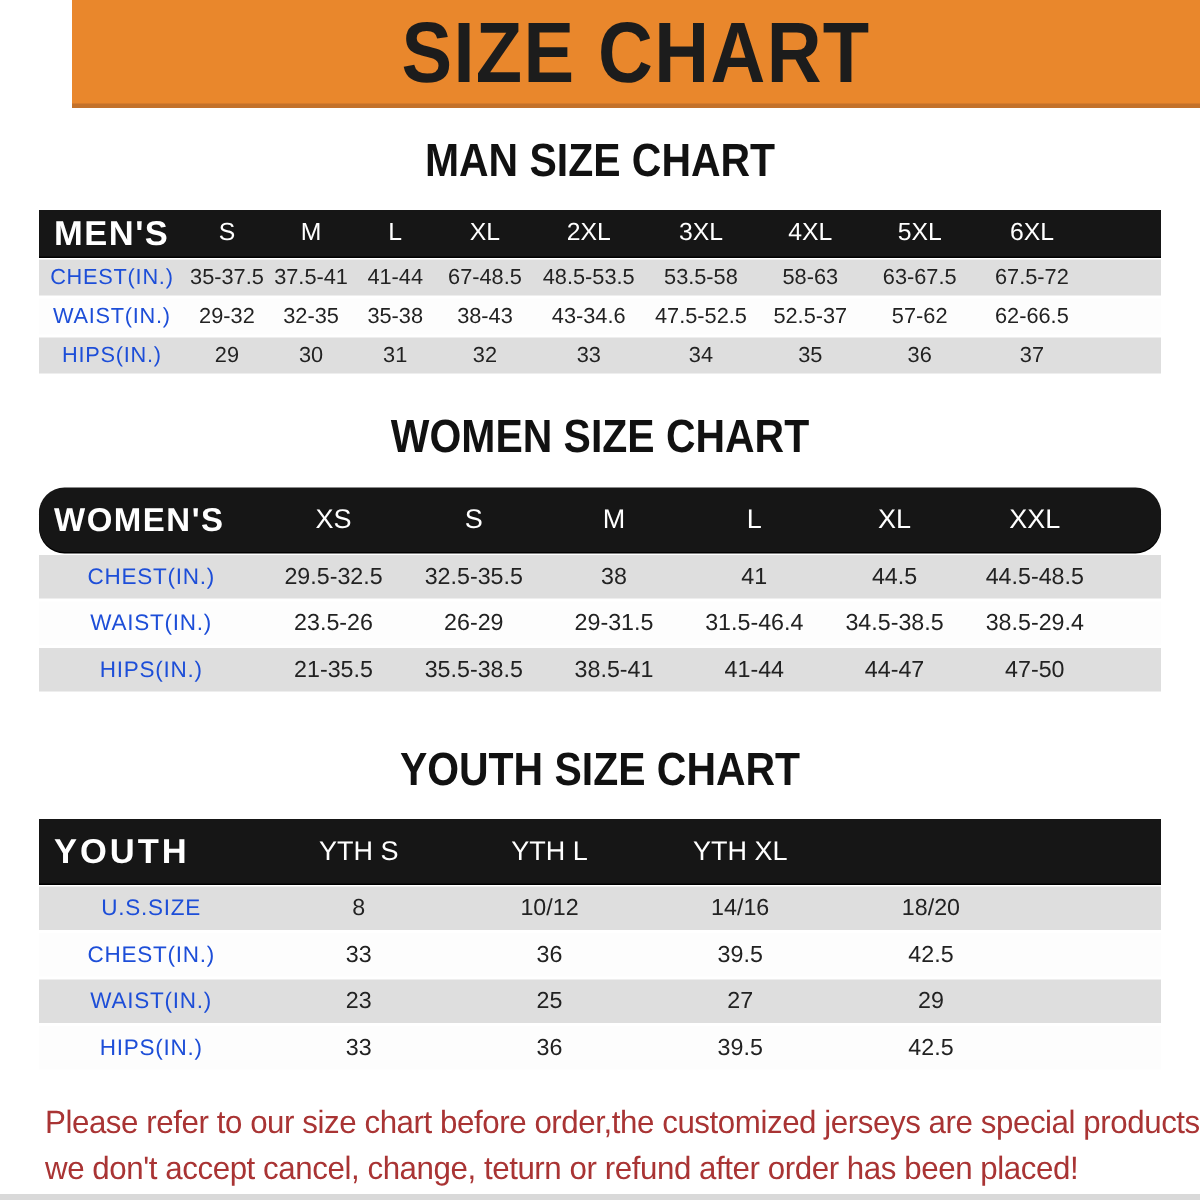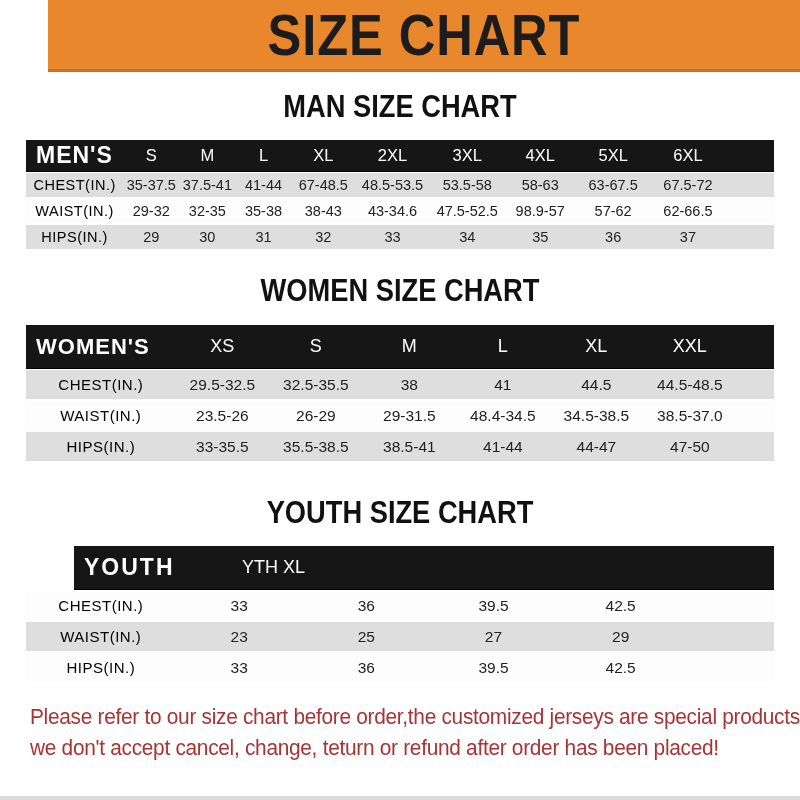--- a/index.html
+++ b/index.html
@@ -55,39 +55,39 @@
     box-shadow:0 1px 0 #000;
   }
   .even { background:#DEDEDE; }
   .odd  { background:#FDFDFD; }
   .cell { text-align:center; white-space:nowrap; }
   .corner {
     text-align:left;
     padding-left:10px;
     font-weight:700;
   }
-  .rlabel { font-size:15px; color:#000000; letter-spacing:0.5px; }
+  .rlabel { font-size:15px; color:#1d4ed8; letter-spacing:0.5px; }
   .val    { font-size:15.5px; color:#222; }
   
   .men .trow   { grid-template-columns:13% 7.5% 7.5% 7.5% 8.5% 10% 10% 9.5% 10% 10%; }
   .men .thead  { height:31px; }
   .men .thead .corner { font-size:23px; letter-spacing:1px; }
   .men .thead .col    { font-size:16.5px; }
   .men .even, .men .odd { height:24px; }
   .men .rlabel { font-size:14.5px; }
   .men .val    { font-size:14.5px; }
   
   .women .trow  { grid-template-columns:20% 12.5% 12.5% 12.5% 12.5% 12.5% 12.5%; }
-  .women .thead { height:43px; }
+  .women .thead { height:43px;border-radius:17px; }
   .women .thead .corner { font-size:22px; letter-spacing:1px; }
   .women .thead .col    { font-size:18px; }
   .women .even, .women .odd { height:29px; }
   
   .youth .trow  { grid-template-columns:20% 17% 17% 17% 17%; }
-  .youth .thead { height:43px;margin-left:48px; }
+  .youth .thead { height:43px; }
   .youth .thead .corner { font-size:23px; letter-spacing:2px; }
   .youth .thead .col    { font-size:18px; }
   .youth .even, .youth .odd { height:29px; }
   
   .note {
     margin-top:20px;
     padding:0 30px;
     color:#A93434;
     font-size:21.5px;
     line-height:31px;
@@ -137,21 +137,21 @@
         <div class="cell val">67.5-72</div>
       </div>
       <div class="trow odd">
         <div class="cell rlabel">WAIST(IN.)</div>
         <div class="cell val">29-32</div>
         <div class="cell val">32-35</div>
         <div class="cell val">35-38</div>
         <div class="cell val">38-43</div>
         <div class="cell val">43-34.6</div>
         <div class="cell val">47.5-52.5</div>
-        <div class="cell val">98.9-57</div>
+        <div class="cell val">52.5-37</div>
         <div class="cell val">57-62</div>
         <div class="cell val">62-66.5</div>
       </div>
       <div class="trow even">
         <div class="cell rlabel">HIPS(IN.)</div>
         <div class="cell val">29</div>
         <div class="cell val">30</div>
         <div class="cell val">31</div>
         <div class="cell val">32</div>
         <div class="cell val">33</div>
@@ -182,42 +182,51 @@
         <div class="cell val">38</div>
         <div class="cell val">41</div>
         <div class="cell val">44.5</div>
         <div class="cell val">44.5-48.5</div>
       </div>
       <div class="trow odd">
         <div class="cell rlabel">WAIST(IN.)</div>
         <div class="cell val">23.5-26</div>
         <div class="cell val">26-29</div>
         <div class="cell val">29-31.5</div>
-        <div class="cell val">48.4-34.5</div>
+        <div class="cell val">31.5-46.4</div>
         <div class="cell val">34.5-38.5</div>
-        <div class="cell val">38.5-37.0</div>
+        <div class="cell val">38.5-29.4</div>
       </div>
       <div class="trow even">
         <div class="cell rlabel">HIPS(IN.)</div>
-        <div class="cell val">33-35.5</div>
+        <div class="cell val">21-35.5</div>
         <div class="cell val">35.5-38.5</div>
         <div class="cell val">38.5-41</div>
         <div class="cell val">41-44</div>
         <div class="cell val">44-47</div>
         <div class="cell val">47-50</div>
       </div>
     </div>
 </div>
 
 <div class="section-heading h-youth">YOUTH SIZE CHART</div>
 <div class="twrap m-youth">
   <div class="youth">
       <div class="trow thead">
         <div class="cell corner">YOUTH</div>
+        <div class="cell col">YTH S</div>
+        <div class="cell col">YTH L</div>
         <div class="cell col">YTH XL</div>
+      </div>
+      <div class="trow even">
+        <div class="cell rlabel">U.S.SIZE</div>
+        <div class="cell val">8</div>
+        <div class="cell val">10/12</div>
+        <div class="cell val">14/16</div>
+        <div class="cell val">18/20</div>
       </div>
       <div class="trow odd">
         <div class="cell rlabel">CHEST(IN.)</div>
         <div class="cell val">33</div>
         <div class="cell val">36</div>
         <div class="cell val">39.5</div>
         <div class="cell val">42.5</div>
       </div>
       <div class="trow even">
         <div class="cell rlabel">WAIST(IN.)</div>

